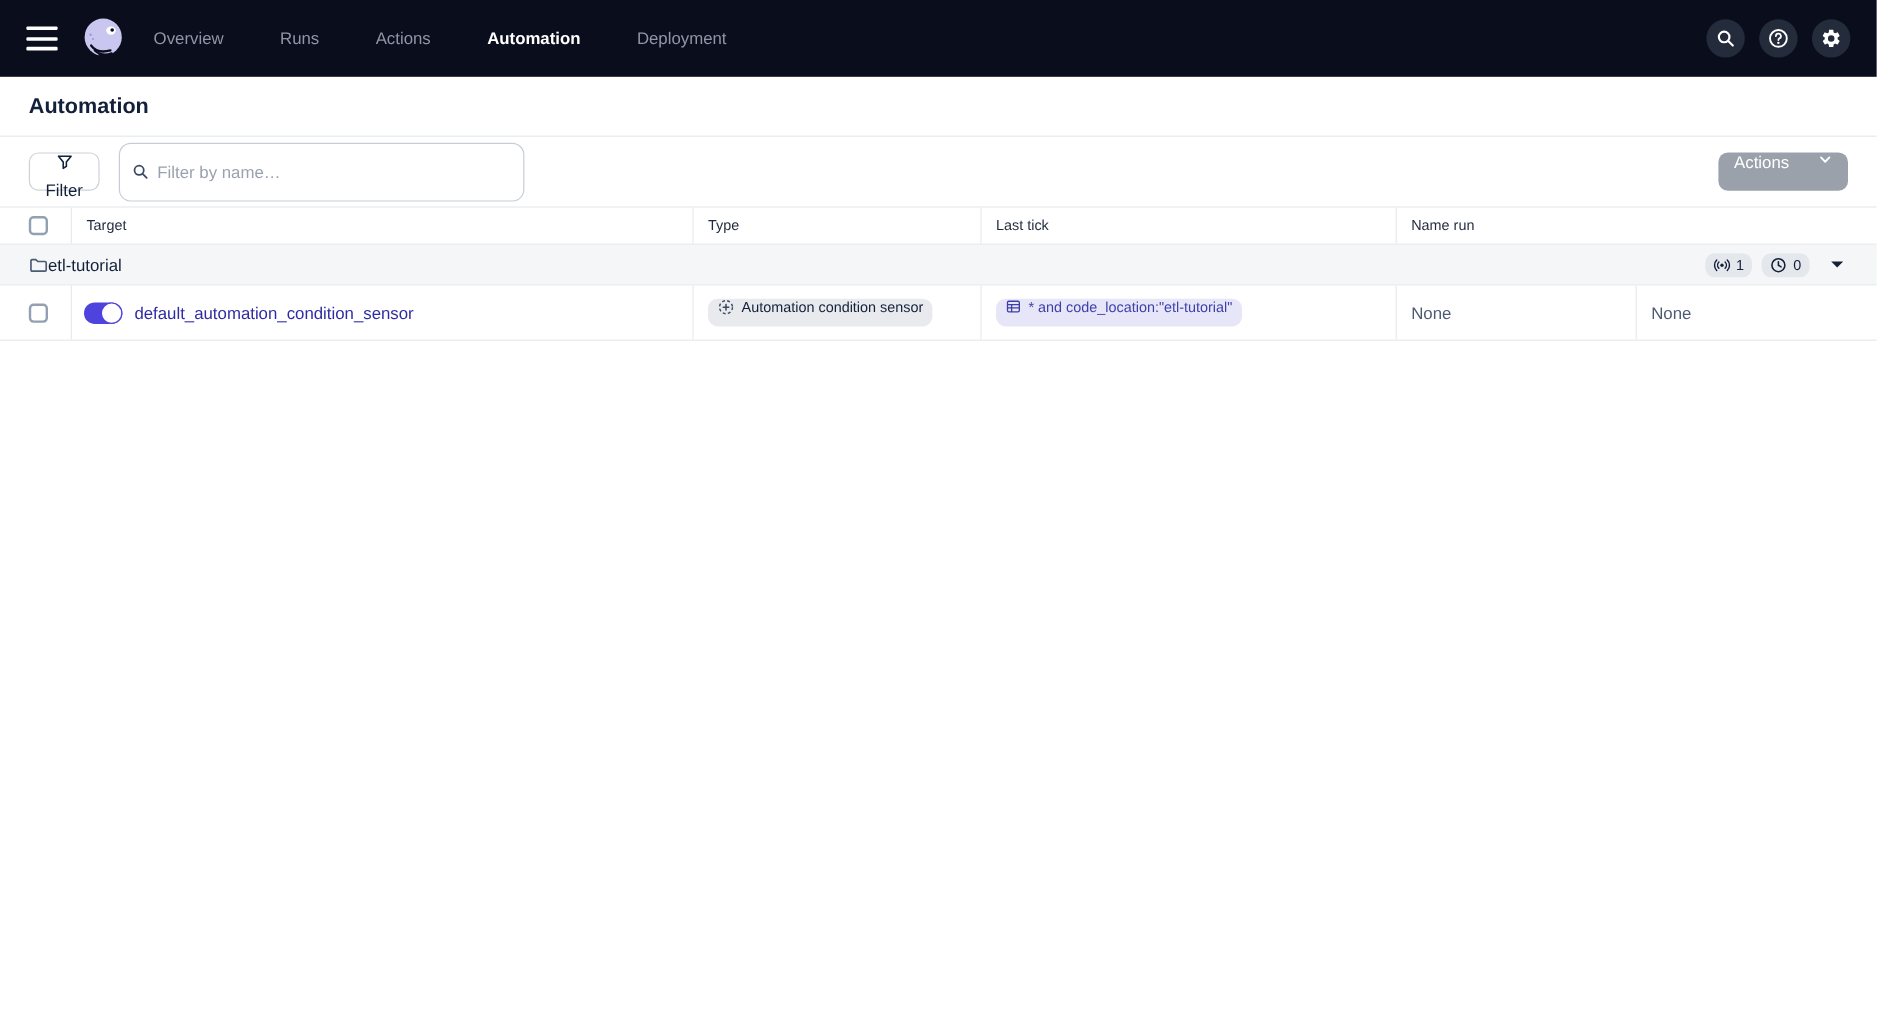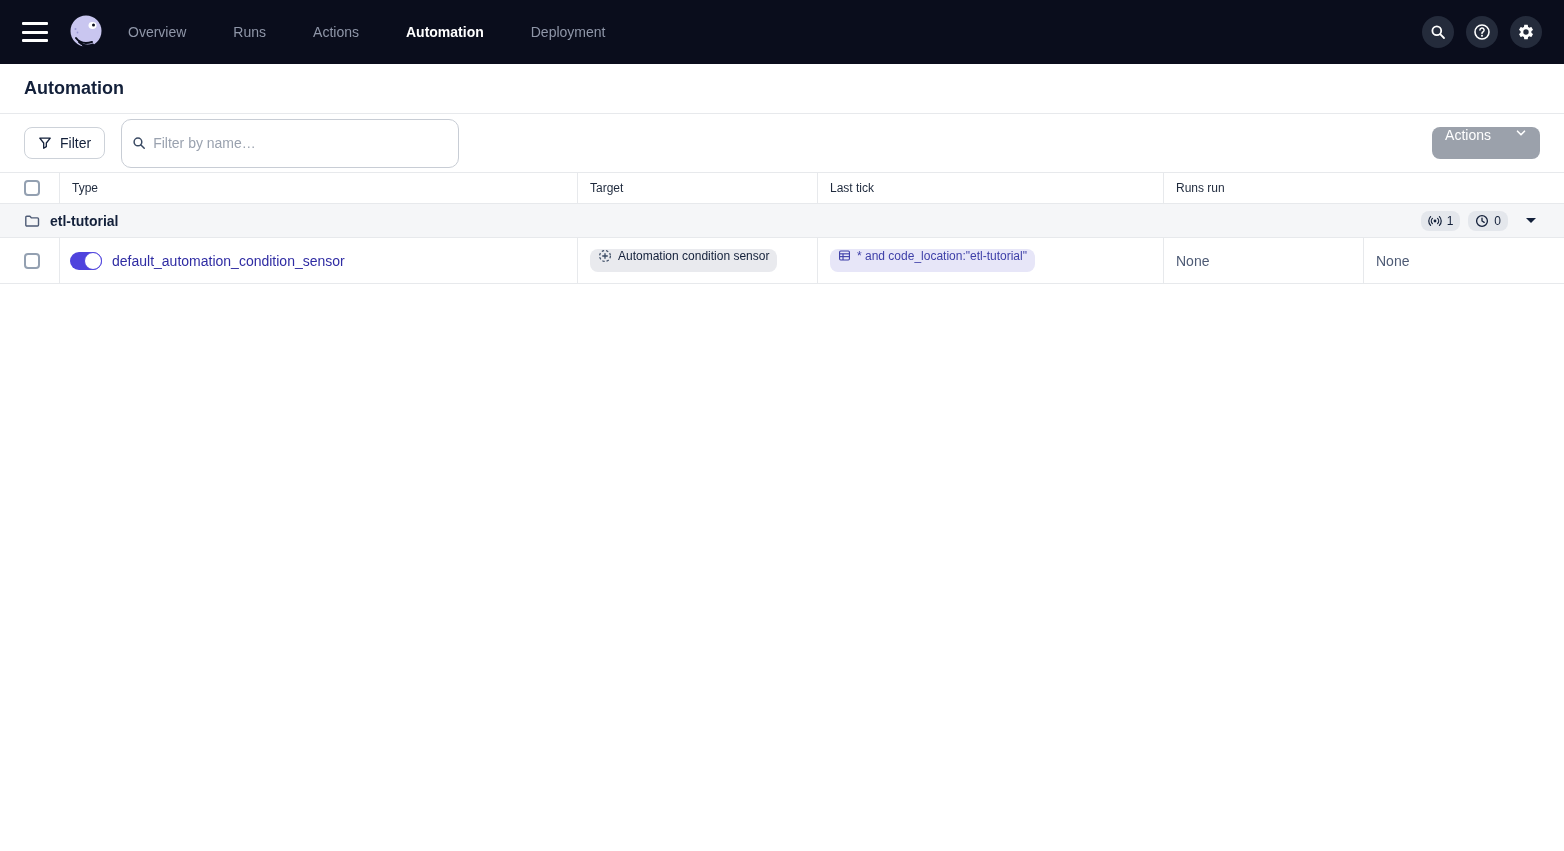--- a/index.html
+++ b/index.html
@@ -35,42 +35,42 @@
   .nav-link.active{color:var(--nav-link-active);font-weight:700;}
   .nav-actions{margin-left:auto;display:flex;align-items:center;gap:12px;}
   .icon-circle{width:32px;height:32px;border-radius:50%;background:var(--navbar-circle);border:none;display:flex;align-items:center;justify-content:center;cursor:pointer;color:#FFFFFF;}
 
   
   .page-header{height:50px;display:flex;align-items:center;padding:0 24px;border-bottom:1px solid var(--border);}
   .page-title{font-size:18px;font-weight:700;color:var(--heading-text);}
 
   
   .toolbar{height:58px;display:flex;align-items:center;padding:0 24px;gap:16px;}
-  .filter-btn{height:32px;display:inline-flex;align-items:center;gap:8px;padding:0 13px;background:#FFFFFF;border:1px solid #CDD2D9;border-radius:8px;font-size:14px;font-family:inherit;color:var(--heading-text);cursor:pointer;}
+  .filter-btn{height:32px;display:inline-flex;align-items:center;gap:8px;padding:0 13px;background:#FFFFFF;border:1px solid #CDD2D9;border-radius:8px;font-size:14px;font-family:inherit;color:var(--heading-text);cursor:pointer;flex-direction:column;}
   .search-box{width:338px;height:49px;border:1px solid var(--input-border);border-radius:10px;display:flex;align-items:center;padding:0 10px;gap:7px;background:#FFFFFF;}
   .search-box input{border:none;outline:none;flex:1;font-size:14px;font-family:inherit;color:var(--heading-text);background:transparent;}
   .search-box input::placeholder{color:var(--placeholder);}
   .actions-btn{margin-left:auto;height:32px;display:inline-flex;align-items:flex-start;gap:24px;padding:0 13px;background:var(--actions-bg);border:none;border-radius:8px;font-size:14px;font-family:inherit;color:#FFFFFF;cursor:pointer;}
 
   
   .table{border-top:1px solid var(--border);width:100%;}
   .grid-row{display:grid;grid-template-columns:60px 518px 240px 346px 200px 200px;border-bottom:1px solid var(--border);}
   .cell{display:flex;align-items:center;border-right:1px solid var(--border);padding-left:12px;min-width:0;}
   .cell:last-child{border-right:none;}
   .cell.check-cell{padding-left:24px;}
   .thead{height:31px;}
   .thead .cell{font-size:12px;color:#1F2A3D;}
   .thead .cell.name-col{padding-left:16px;}
   .data-row{height:46px;background:#FFFFFF;}
 
   .checkbox{width:16px;height:16px;border:2px solid var(--checkbox-border);border-radius:4px;background:#FFFFFF;cursor:pointer;flex:none;}
 
   
   .group-row{height:34px;background:var(--row-alt-bg);border-bottom:1px solid var(--border);display:flex;align-items:center;padding:0 24px;}
-  .group-name{font-size:14px;font-weight:700;color:var(--heading-text);margin-left:10px;}
+  .group-name{font-size:14px;font-weight:400;color:var(--heading-text);margin-left:0;}
   .group-right{margin-left:auto;display:flex;align-items:center;gap:8px;}
   .count-pill{height:20px;display:inline-flex;align-items:center;gap:5px;padding:0 7px;background:var(--pill-bg);border-radius:8px;font-size:12px;color:var(--heading-text);}
   .caret-btn{background:none;border:none;cursor:pointer;margin-left:6px;padding:4px;display:flex;align-items:center;}
   .caret-down{width:0;height:0;border-left:5px solid transparent;border-right:5px solid transparent;border-top:5px solid var(--heading-text);}
 
   
   .name-cell{gap:10px;padding-left:10px;}
   .toggle{position:relative;width:32px;height:18px;border-radius:9px;background:var(--accent);flex:none;cursor:pointer;}
   .toggle .knob{position:absolute;top:0;right:0;width:18px;height:18px;border-radius:50%;background:#FFFFFF;border:1.5px solid var(--accent);}
   .row-link{font-size:14px;color:var(--link);text-decoration:none;cursor:pointer;white-space:nowrap;}
@@ -159,24 +159,24 @@
       </svg>
   </button>
 </div>
 
 <div class="table">
 
   <div class="grid-row thead">
     <div class="cell check-cell">
       <div class="checkbox"></div>
     </div>
+    <div class="cell">Target</div>
     <div class="cell">Type</div>
-    <div class="cell">Target</div>
     <div class="cell">Last tick</div>
-    <div class="cell">Runs run</div>
+    <div class="cell">Name run</div>
   </div>
 
   <div class="group-row">
     <svg width="16" height="16" viewBox="0 0 16 16">
         <path d="M1.8 4.3 a1 1 0 0 1 1-1 h3.1 l1.6 1.6 h6 a1 1 0 0 1 1 1 v6.1 a1 1 0 0 1 -1 1 H2.8 a1 1 0 0 1 -1-1 Z" fill="none" stroke="#4E5B75" stroke-width="1.4" stroke-linejoin="round"></path>
       </svg>
     <span class="group-name">etl-tutorial</span>
     <div class="group-right">
       <span class="count-pill">
         <svg width="14" height="14" viewBox="0 0 14 14">

